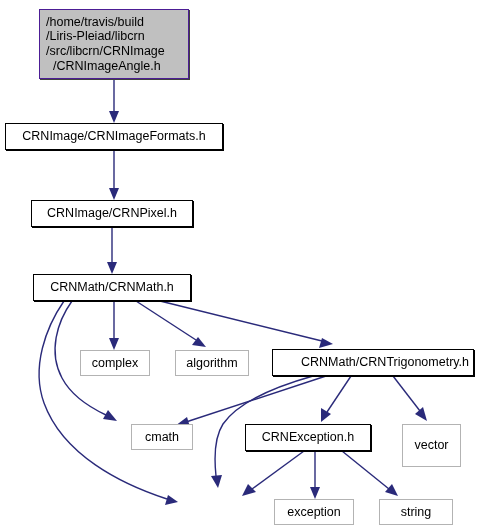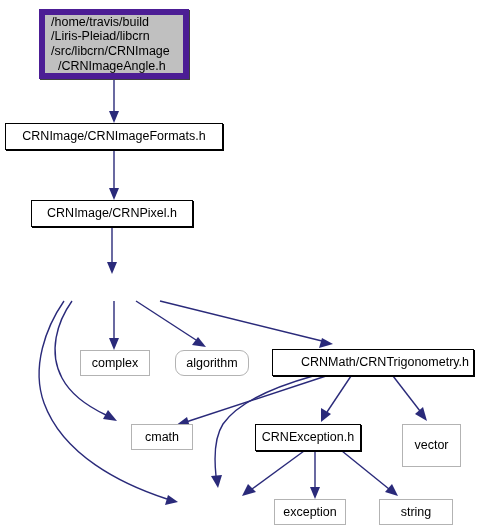--- a/index.html
+++ b/index.html
@@ -29,21 +29,21 @@
     align-items: center;
     justify-content: center;
     text-align: center;
     color: #000000;
     background: #ffffff;
     line-height: 1.18;
     white-space: pre;
   }
   .node-root {
     background: #c0c0c0;
-    border: 6px solid #4c1d95;
+    border: 1px solid #4c1d95;
     box-shadow: 1px 1px 0 0 #404040;
     font-size: 12.5px;
     text-align: left;
     justify-content: flex-start;
     padding-left: 6px;
   }
   .node-strong {
     border: 1px solid #000000;
     box-shadow: 1px 1px 0 0 #000000;
     font-size: 12.5px;
@@ -139,50 +139,53 @@
   </div>
 
   <div class="node-box node-strong" style="left:31px;top:200px;width:162px;height:27px;">
     <span>CRNImage/CRNPixel.h</span>
   </div>
 
   <div class="node-box node-strong" style="left:5px;top:123px;width:218px;height:27px;">
     <span>CRNImage/CRNImageFormats.h</span>
   </div>
 
+  <div class="node-box node-strong" style="left:33px;top:274px;width:158px;height:27px;">
+    <span>CRNMath/CRNMath.h</span>
+  </div>
 
   <div class="node-box node-plain" style="left:80px;top:350px;width:70px;height:26px;">
     <span>complex</span>
   </div>
 
-  <div class="node-box node-plain" style="left:175px;top:350px;width:74px;height:26px;border-radius:9px;">
+  <div class="node-box node-plain" style="left:175px;top:350px;width:74px;height:26px;">
     <span>algorithm</span>
   </div>
 
   <div class="node-box node-strong" style="left:272px;top:349px;width:202px;height:27px;padding-left:24px;">
     <span>CRNMath/CRNTrigonometry.h</span>
   </div>
 
   <div class="node-box node-plain" style="left:104px;top:424px;width:62px;height:26px;margin-left:27px;">
     <span>cmath</span>
   </div>
 
-  <div class="node-box node-strong" style="left:255px;top:424px;width:106px;height:27px;">
+  <div class="node-box node-strong" style="left:245px;top:424px;width:126px;height:27px;">
     <span>CRNException.h</span>
   </div>
 
   <div class="node-box node-plain" style="left:402px;top:424px;width:59px;height:43px;">
     <span>vector</span>
   </div>
 
   <div class="node-box node-plain" style="left:188px;top:499px;width:62px;height:26px;margin-top:43px;">
     <span>CRN.h</span>
   </div>
 
-  <div class="node-box node-plain" style="left:274px;top:499px;width:72px;height:26px;">
+  <div class="node-box node-plain" style="left:274px;top:499px;width:80px;height:26px;">
     <span>exception</span>
   </div>
 
   <div class="node-box node-plain" style="left:379px;top:499px;width:74px;height:26px;">
     <span>string</span>
   </div>
 
 </div>
 
 </body></html>

